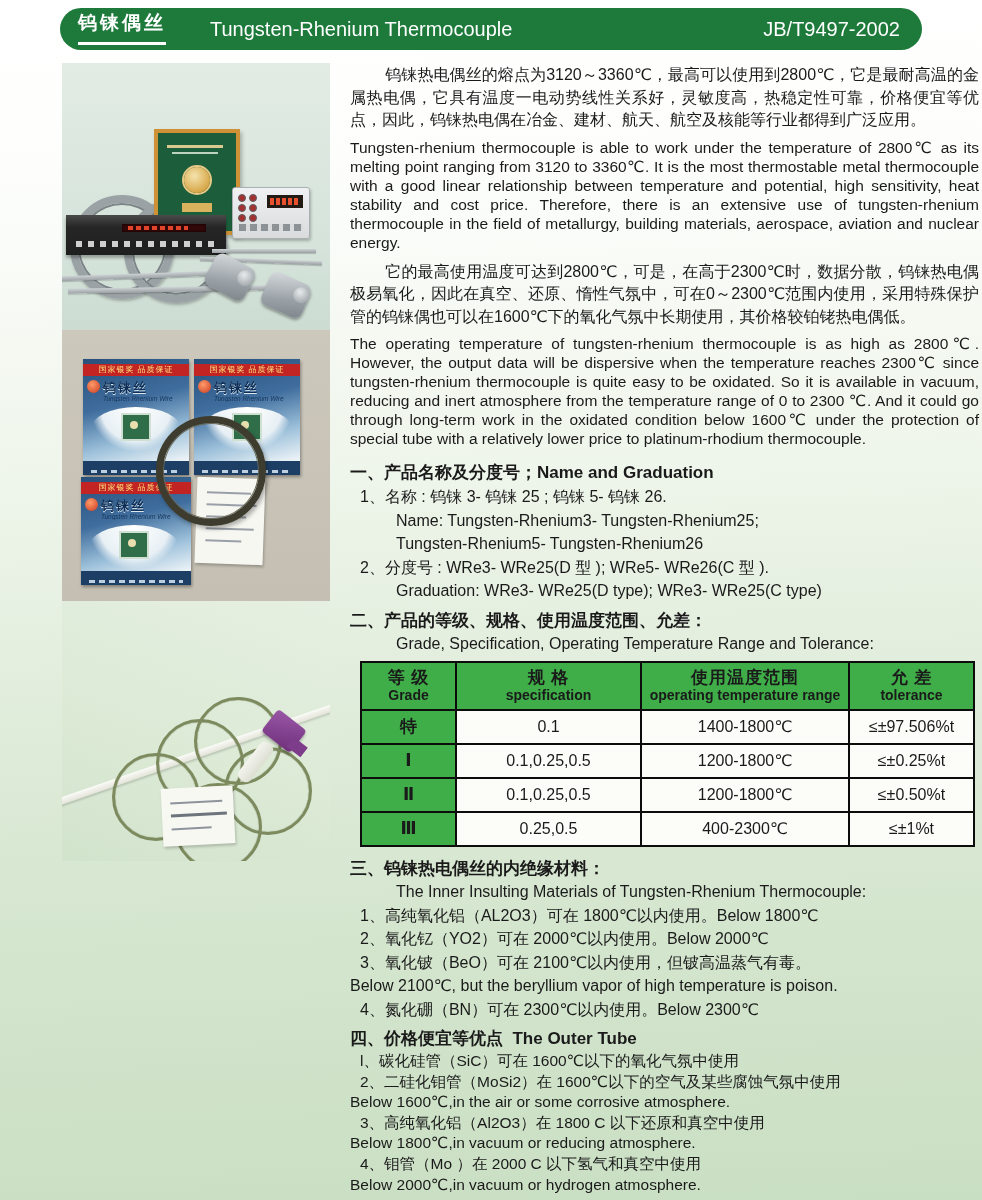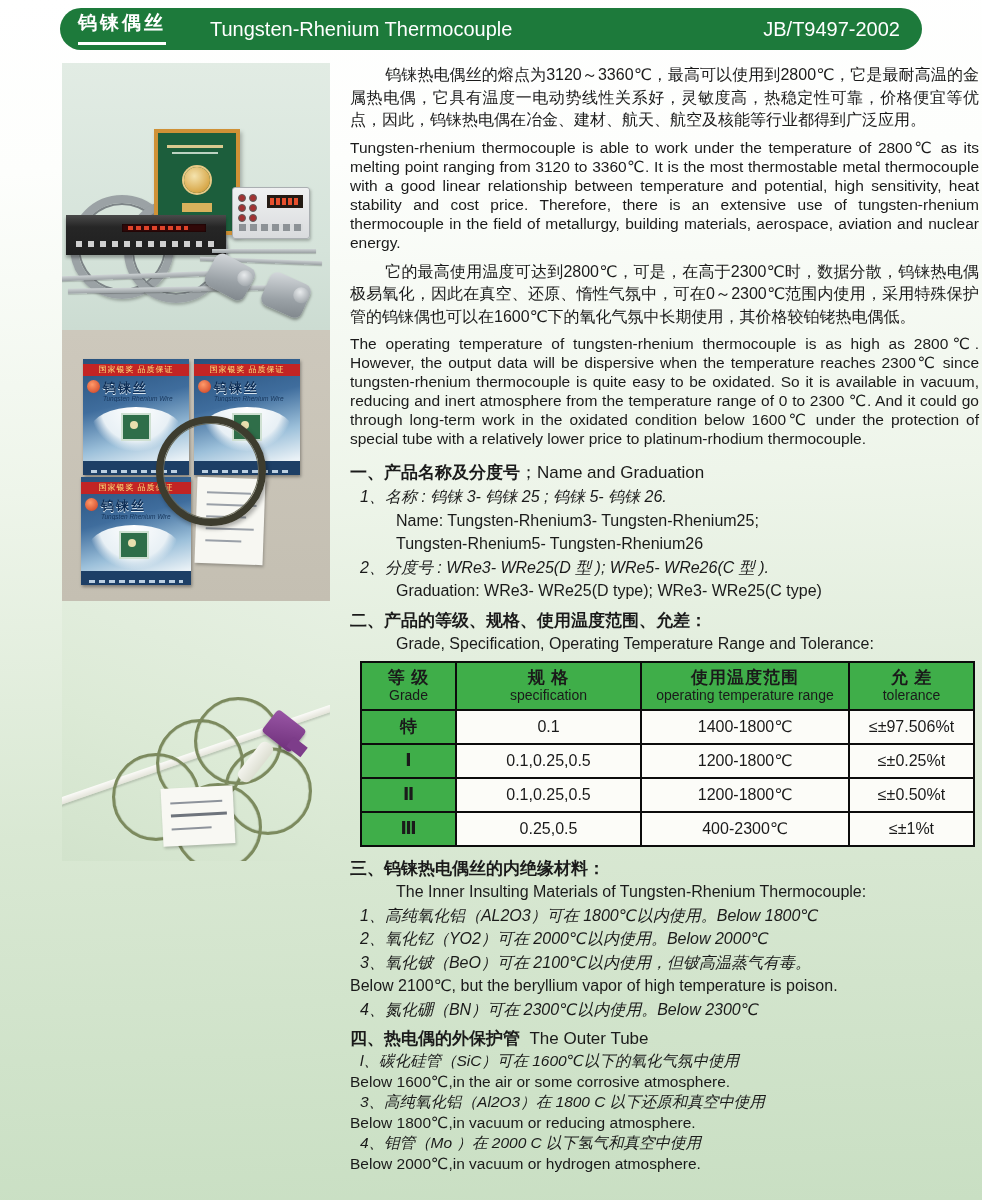--- a/index.html
+++ b/index.html
@@ -95,33 +95,33 @@
   .card3 .c3{top:40px;width:40px;}
 
   
   .content{position:absolute;left:350px;top:64px;width:629px;}
   p{margin:0;}
   .zh{font-size:16px;line-height:22.5px;text-align:justify;}
   .indent{text-indent:2.2em;}
   .en{font-size:15.5px;line-height:19px;text-align:justify;margin-top:6px;margin-bottom:9px;}
   .sec-h{font-size:17px;line-height:24px;margin:0;}
   .sec-h b{font-weight:bold;}
-  .sec-h .reg{font-weight:normal;}
+  .sec-h .reg{font-weight:bold;}
   .ln{font-size:16px;line-height:23.5px;}
-  .num{padding-left:10px;font-style:italic;}
+  .num{padding-left:10px;}
   .sub1{padding-left:46px;}
   .subh{font-size:16px;line-height:21px;padding-left:46px;}
   .ln4{font-size:15.5px;line-height:20.6px;}
 
   
   table.grade{border-collapse:collapse;margin:7px 16px 10px 10px;width:547px;table-layout:fixed;}
   table.grade th,table.grade td{border:2px solid #0c0c0c;text-align:center;vertical-align:middle;padding:0;}
   table.grade th{background:#3fae49;height:46px;}
   table.grade .hz{font-size:17px;font-weight:bold;line-height:20px;letter-spacing:1px;}
-  table.grade .he{font-size:14px;font-weight:normal;line-height:15px;}
+  table.grade .he{font-size:14px;font-weight:bold;line-height:15px;}
   table.grade td{background:#fcfcf8;height:32px;font-size:16px;}
   table.grade td.g{background:#3fae49;font-weight:bold;font-size:17px;}
   .cw1{width:95px;} .cw2{width:185px;} .cw3{width:208px;} .cw4{width:125px;}
   .sp6{height:6px;} .sp4{height:4px;} .sp2{height:2px;}
 </style>
 </head>
 <body>
 
 <div class="page">
 
@@ -310,22 +310,23 @@
     <h3 class="sec-h"><b>三、钨铼热电偶丝的内绝缘材料：</b></h3>
     <div class="subh">The Inner Insulting Materials of Tungsten-Rhenium Thermocouple:</div>
     <div class="sp2"></div>
     <div class="ln num">1、高纯氧化铝（AL2O3）可在 1800℃以内使用。Below 1800℃</div>
     <div class="ln num">2、氧化钇（YO2）可在 2000℃以内使用。Below 2000℃</div>
     <div class="ln num">3、氧化铍（BeO）可在 2100℃以内使用，但铍高温蒸气有毒。</div>
     <div class="ln">Below 2100℃, but the beryllium vapor of high temperature is poison.</div>
     <div class="ln num">4、氮化硼（BN）可在 2300℃以内使用。Below 2300℃</div>
 
     <div class="sp6"></div>
-    <h3 class="sec-h"><b>四、热电偶的外保护管</b>&nbsp;&nbsp;<span class="reg">The Outer Tube</span></h3>
+    <h3 class="sec-h"><b>四、价格便宜等优点</b>&nbsp;&nbsp;<span class="reg">The Outer Tube</span></h3>
     <div class="ln4 num">l、碳化硅管（SiC）可在 1600℃以下的氧化气氛中使用</div>
+    <div class="ln4 num">2、二硅化钼管（MoSi2）在 1600℃以下的空气及某些腐蚀气氛中使用</div>
     <div class="ln4">Below 1600℃,in the air or some corrosive atmosphere.</div>
     <div class="ln4 num">3、高纯氧化铝（Al2O3）在 1800 C 以下还原和真空中使用</div>
     <div class="ln4">Below 1800℃,in vacuum or reducing atmosphere.</div>
     <div class="ln4 num">4、钼管（Mo ）在 2000 C 以下氢气和真空中使用</div>
     <div class="ln4">Below 2000℃,in vacuum or hydrogen atmosphere.</div>
 
   </main>
 
 </div>
 

